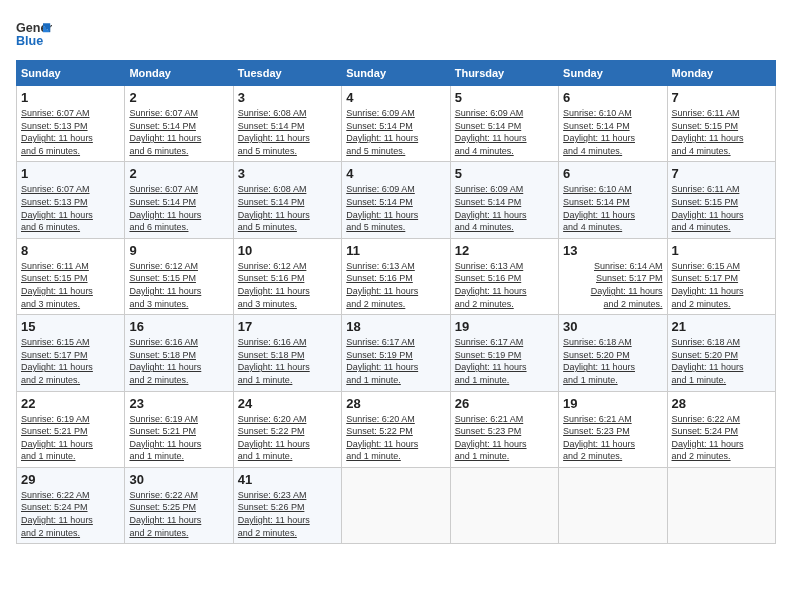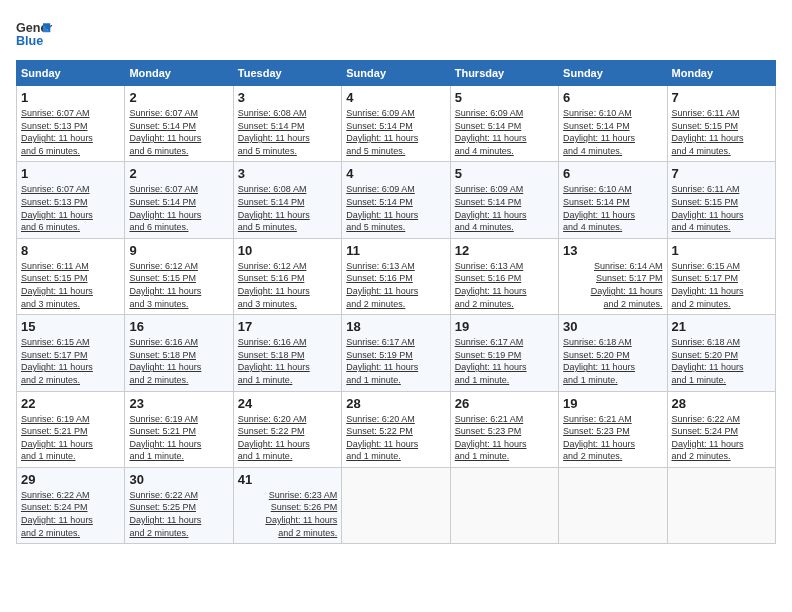--- a/index.html
+++ b/index.html
@@ -379,21 +379,21 @@
         </td>
         <td>
           <span class="day-num">30</span>
           <div class="day-info" style="white-space: pre-line;">Sunrise: 6:22 AM
 Sunset: 5:25 PM
 Daylight: 11 hours
 and 2 minutes.</div>
         </td>
         <td>
           <span class="day-num">41</span>
-          <div class="day-info" style="white-space: pre-line; text-align: right;">Sunrise: 6:23 AM
+          <div class="day-info" style="white-space: pre-line;">Sunrise: 6:23 AM
 Sunset: 5:26 PM
 Daylight: 11 hours
 and 2 minutes.</div>
         </td>
         <td class="empty-cell"></td>
         <td class="empty-cell"></td>
         <td class="empty-cell"></td>
         <td class="empty-cell"></td>
       </tr>
     </tbody>

